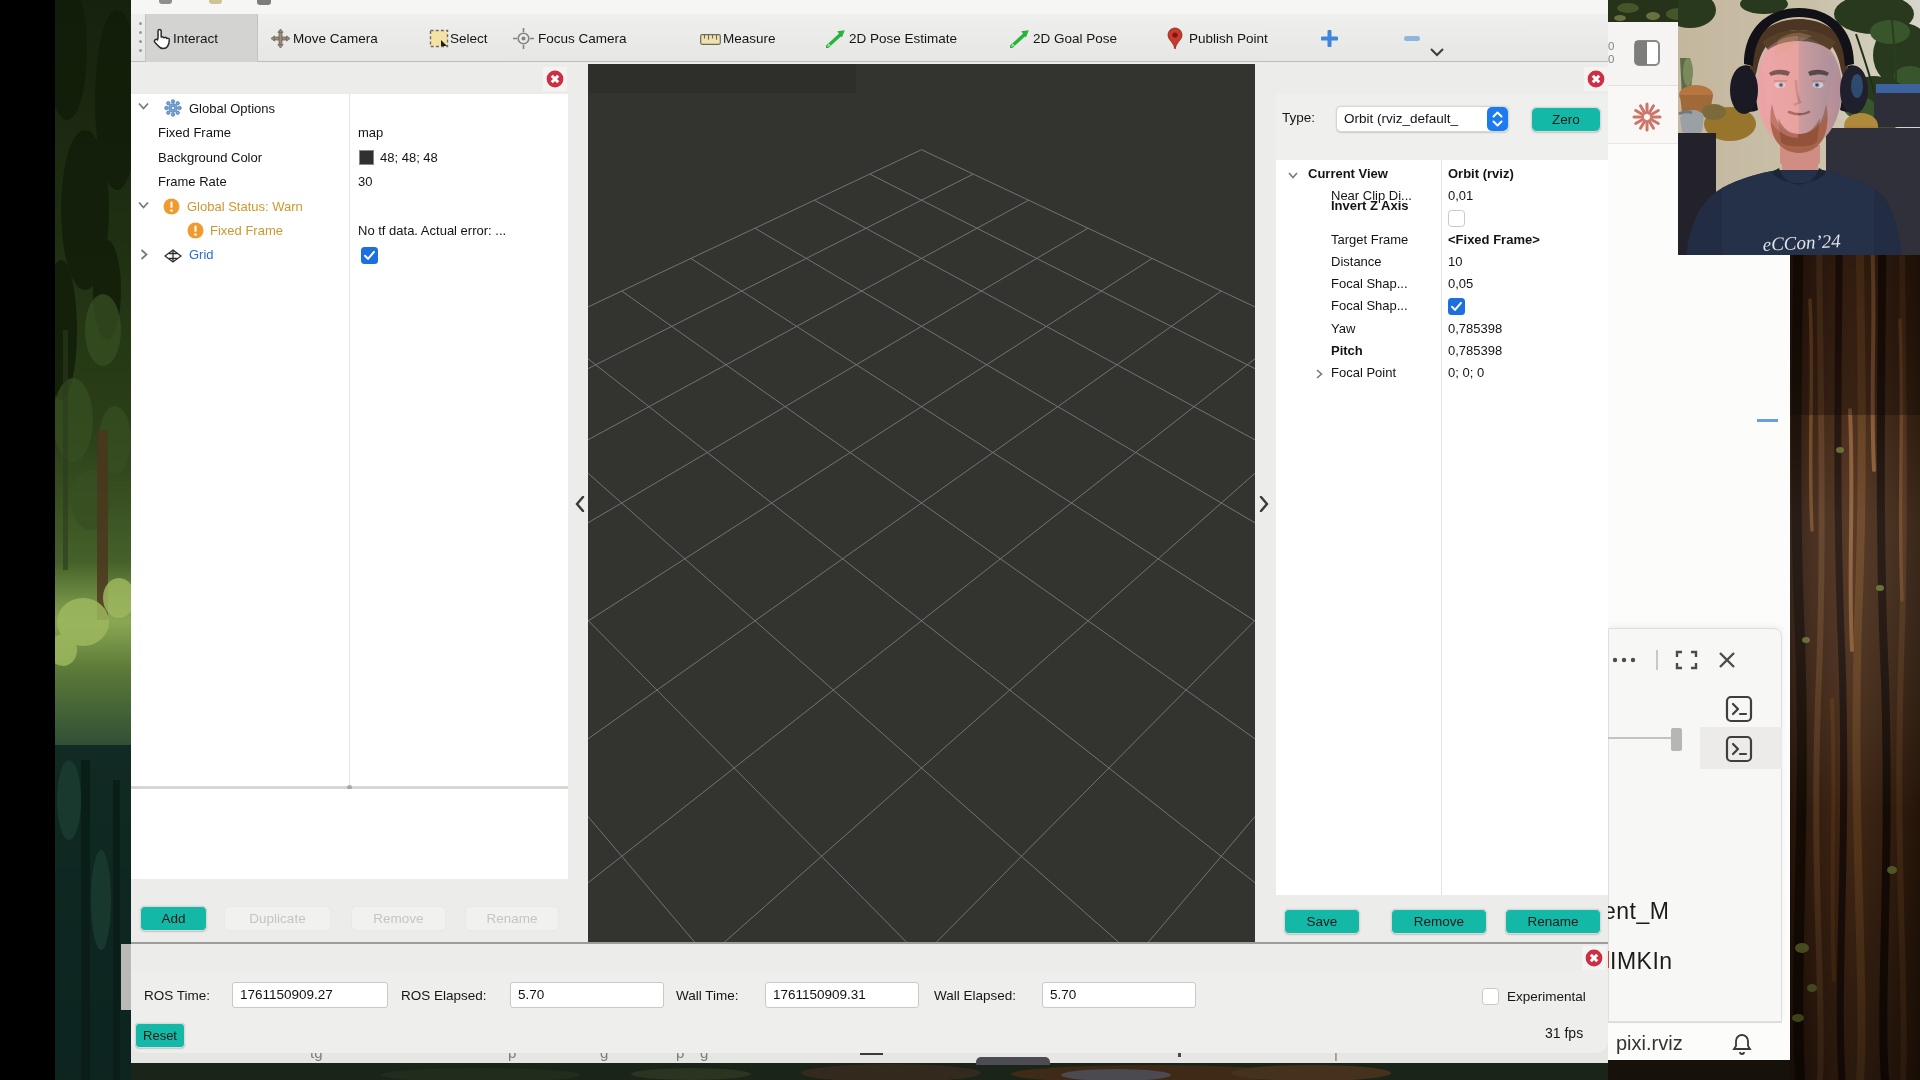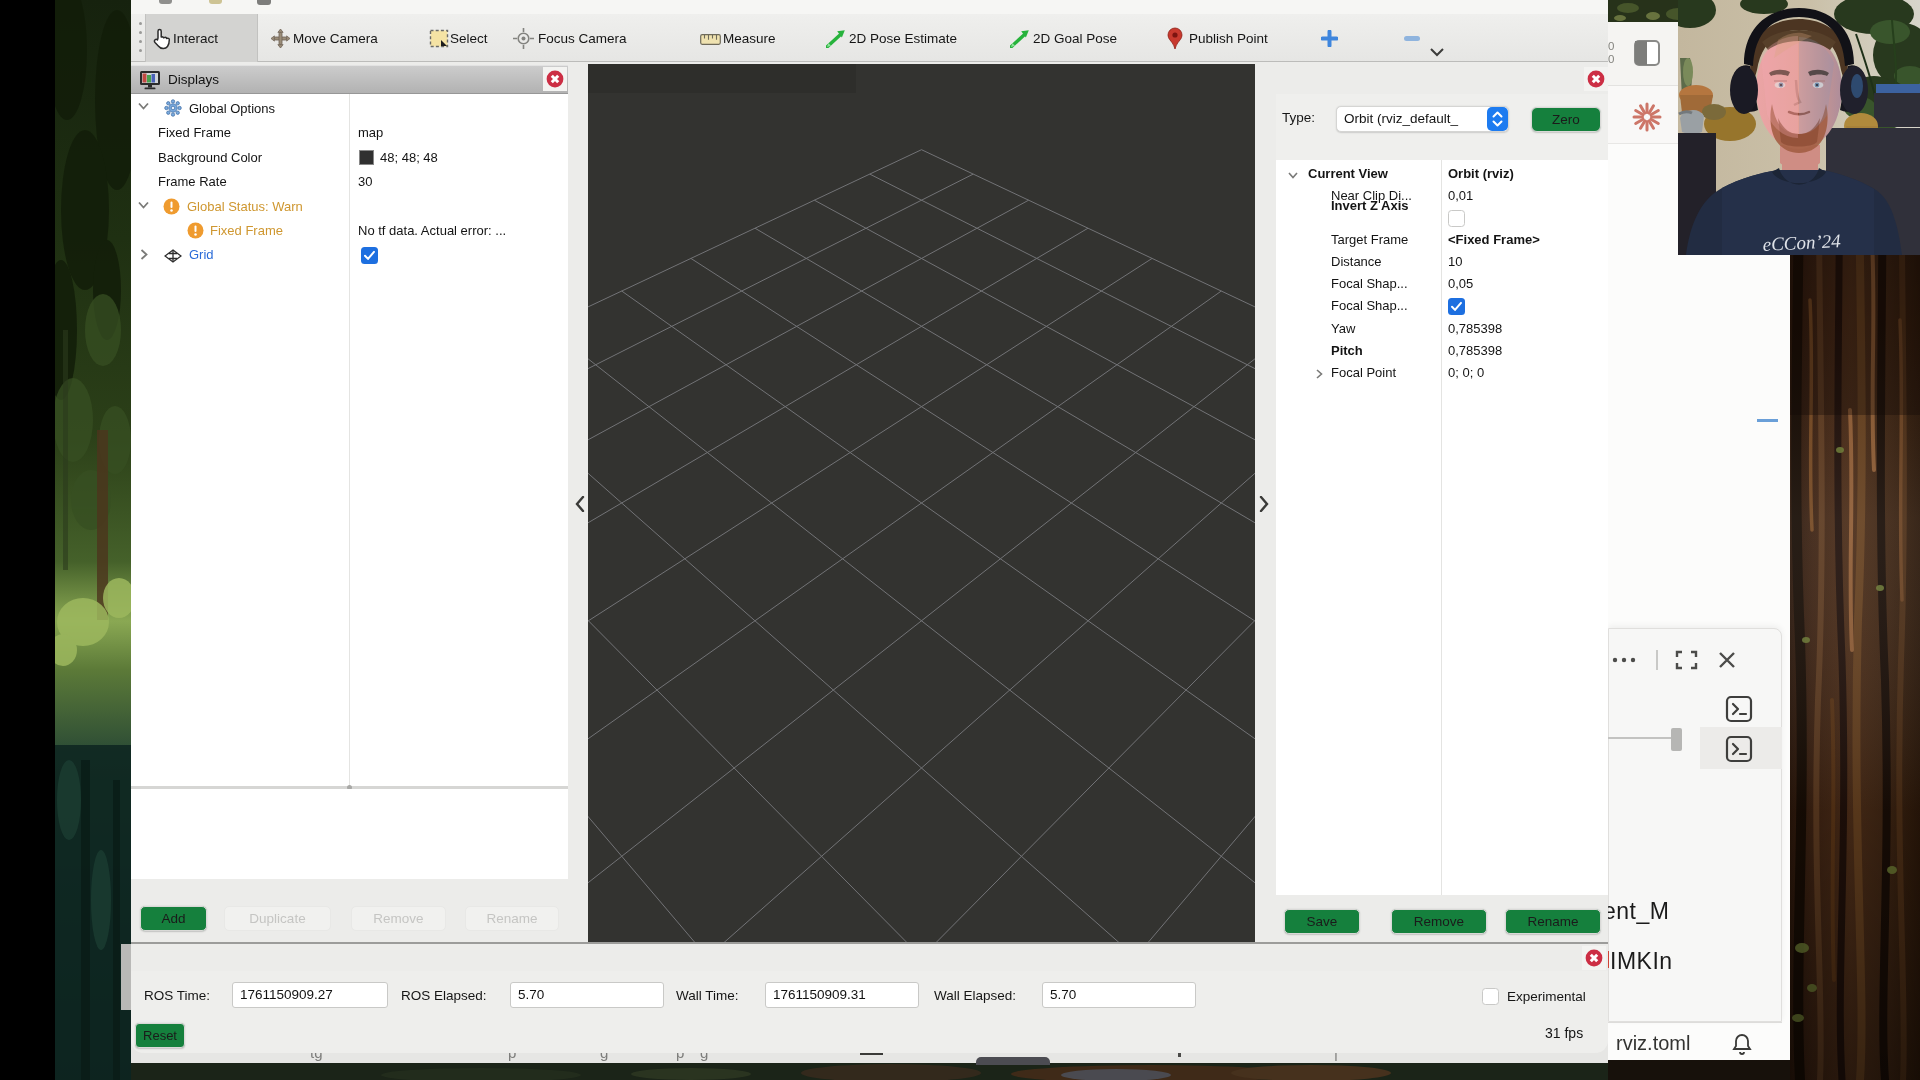--- a/index.html
+++ b/index.html
@@ -1,21 +1,21 @@
 <!DOCTYPE html>
 <html><head><meta charset="utf-8"><style>
 *{margin:0;padding:0;box-sizing:border-box}
 html,body{width:1920px;height:1080px;overflow:hidden;background:#000;
  font-family:"Liberation Sans",sans-serif;-webkit-font-smoothing:antialiased}
 .abs{position:absolute}
 #rviz{left:131px;top:0;width:1477px;height:1053px;background:#ececea;
  border-radius:0 0 13px 13px;overflow:hidden}
 .phead{background:linear-gradient(#cccccc,#b2b2b2);border-top:1px solid #e2e2e2;
  border-bottom:1px solid #979797;color:#1d1d1d;font-size:13.5px}
-.btn{background:#15803d;border:1px solid #d9d9d7;border-radius:5px;color:#1b1b1b;
+.btn{background:#14b8a6;border:1px solid #d9d9d7;border-radius:5px;color:#1b1b1b;
  font-size:13.5px;text-align:center;box-shadow:0 .5px 1.5px rgba(0,0,0,.18)}
 .btn.dis{background:#f1f1ef;color:#c5c5c3;box-shadow:none;border-color:#e8e8e6}
 .inp{background:#fff;border:1px solid #c9c9c7;border-radius:3px;font-size:13.5px;
  color:#111;padding:4px 0 0 7px}
 .lbl{font-size:13.5px;color:#151515}
 .trow{font-size:13px;color:#141414;white-space:nowrap}
 .warn{color:#cf9730}
 .cb{width:17px;height:17px;border-radius:3.5px}
 .cbon{background:#1d6fe0}
 .cboff{background:#fff;border:1.5px solid #c9c9c7}
@@ -174,21 +174,21 @@
     <rect x="2" y="2" width="24" height="24" rx="4" fill="none" stroke="#3e3e3c" stroke-width="2.2"></rect>
     <path d="M8 9l5 5-5 5" stroke="#3e3e3c" stroke-width="2.2" fill="none" stroke-linecap="round" stroke-linejoin="round"></path>
     <line x1="15" y1="19" x2="21" y2="19" stroke="#3e3e3c" stroke-width="2.2" stroke-linecap="round"></line>
   </svg>
 <div class="abs" style="left:1608px;top:737px;width:64px;height:2px;background:#c3c3c1"></div>
 <div class="abs" style="left:1671px;top:728px;width:11px;height:23px;background:#b6b6b4;border-radius:2px"></div>
 <div class="abs" style="left:1603px;top:898px;font-size:23px;color:#1b1b1b;letter-spacing:.5px">ent_M</div>
 <div class="abs" style="left:1600px;top:951px;width:9px;height:17px;background:#cf4436"></div>
 <div class="abs" style="left:1610px;top:948px;font-size:23px;color:#1b1b1b;letter-spacing:.5px">IMKIn</div>
 <div class="abs" style="left:1608px;top:1022px;width:174px;height:1px;background:#dddcda"></div>
-<div class="abs" style="left:1616px;top:1032px;font-size:20px;color:#333331">rviz.toml</div>
+<div class="abs" style="left:1616px;top:1032px;font-size:20px;color:#333331">pixi.rviz</div>
 <svg class="abs" style="left:1731px;top:1032px" width="22" height="24" viewBox="0 0 22 24">
 <path d="M11 3a6 6 0 0 1 6 6v5l2 3H3l2-3V9a6 6 0 0 1 6-6z" fill="none" stroke="#3a3a38" stroke-width="1.8"></path>
 <path d="M9 20a2 2 0 0 0 4 0" fill="none" stroke="#3a3a38" stroke-width="1.8"></path>
   </svg>
 <div class="abs" style="left:1608px;top:1060px;width:182px;height:20px;background:#17110b"></div>
 <div class="abs" style="left:131px;top:1038px;width:1477px;height:25px;background:#e6e6e4"></div>
 <div class="abs" style="left:310px;top:1044px;font-size:15px;color:#7d7d7b">tg</div>
 <div class="abs" style="left:508px;top:1044px;font-size:15px;color:#7d7d7b">p</div>
 <div class="abs" style="left:600px;top:1044px;font-size:15px;color:#7d7d7b">g</div>
 <div class="abs" style="left:676px;top:1044px;font-size:15px;color:#7d7d7b">p</div>
@@ -269,32 +269,20 @@
 <circle cx="8" cy="8" r="2.6" fill="#7c1410"></circle>
     </svg>
     <div class="abs lbl" style="left:1058px;top:31px;font-size:13.5px">Publish Point</div>
     <svg class="abs" style="left:1190px;top:30px" width="17" height="17" viewBox="0 0 17 17">
 <path d="M8.5 1.5v14M1.5 8.5h14" stroke="#3f86dd" stroke-width="4" stroke-linecap="round"></path>
     </svg>
     <div class="abs" style="left:1273px;top:36px;width:16px;height:5px;background:#8fb4de;border-radius:2.5px"></div>
     <svg class="abs" style="left:1299px;top:48px" width="14" height="9" viewBox="0 0 14 9">
 <path d="M1 1l6 6 6-6" stroke="#3c3c3a" stroke-width="2" fill="none"></path>
     </svg>
-    <div class="abs phead" style="left:0;top:65px;width:437px;height:29px">
-      <svg class="abs" style="left:8px;top:4px" width="22" height="20" viewBox="0 0 22 20">
-        <rect x="1" y="1" width="20" height="14" rx="1.5" fill="#2b2b2b"></rect>
-        <rect x="3" y="3" width="16" height="10" fill="#cfd4d8"></rect>
-        <rect x="3.5" y="3.5" width="4" height="9" fill="#c04a42"></rect>
-        <rect x="8" y="5" width="4" height="7.5" fill="#49a04c"></rect>
-        <rect x="12.5" y="4" width="3.5" height="8.5" fill="#4a62b8"></rect>
-        <rect x="9" y="15" width="4" height="2.5" fill="#2b2b2b"></rect>
-        <rect x="5.5" y="17.5" width="11" height="1.8" rx=".9" fill="#2b2b2b"></rect>
-      </svg>
-      <div class="abs" style="left:37px;top:6px;font-size:13.5px;color:#111">Displays</div>
-    </div>
     <div class="abs" style="left:412px;top:67px;width:24px;height:24px;background:#f3f3f1"><svg width="24" height="24" viewBox="0 0 24 24">
         <circle cx="12" cy="12" r="8.4" fill="#cc2e44"></circle>
         <path d="M8.8 8.8L15.2 15.2M15.2 8.8L8.8 15.2" stroke="#fff" stroke-width="3"></path>
       </svg></div>
     <div class="abs" style="left:0;top:94px;width:437px;height:692px;background:#fff"></div>
     <div class="abs" style="left:218px;top:94px;width:1px;height:692px;background:#e4e4e2"></div>
     <svg class="abs" style="left:7px;top:102px" width="11" height="8" viewBox="0 0 11 8">
       <path d="M1 1.5l4.5 5 4.5-5" stroke="#7a7a78" stroke-width="1.8" fill="none"></path>
     </svg>
     <svg class="abs" style="left:33px;top:99px" width="18" height="18" viewBox="0 0 18 18">

